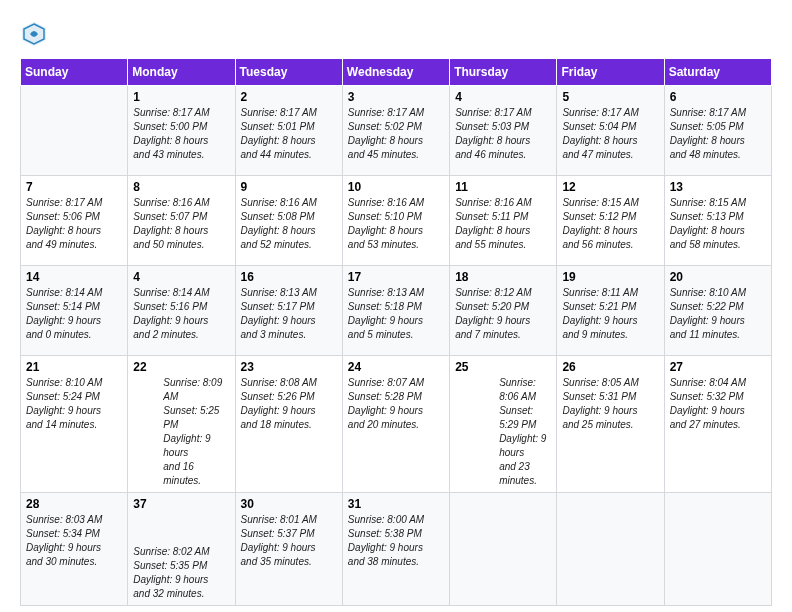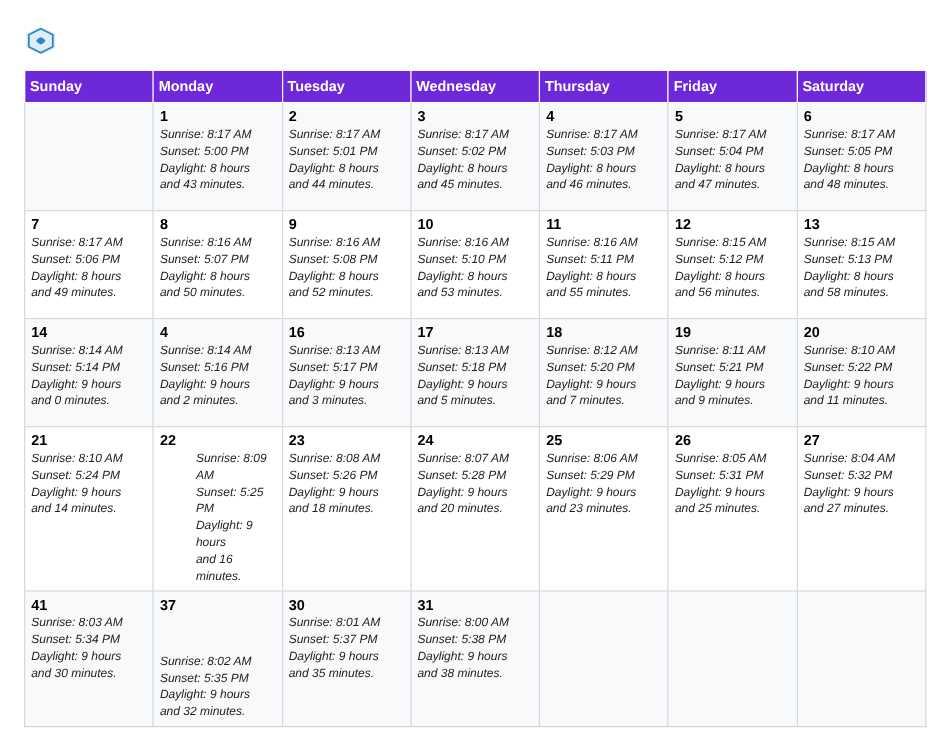--- a/index.html
+++ b/index.html
@@ -287,21 +287,21 @@
         </td>
         <td>
           <span class="day-num">24</span>
           <div class="day-info" style="white-space: pre-line;">Sunrise: 8:07 AM
 Sunset: 5:28 PM
 Daylight: 9 hours
 and 20 minutes.</div>
         </td>
         <td>
           <span class="day-num">25</span>
-          <div class="day-info" style="white-space: pre-line;">Sunrise: 8:06 AM
+          <div class="day-info" style="white-space: pre-line; margin-left: 44px;">Sunrise: 8:06 AM
 Sunset: 5:29 PM
 Daylight: 9 hours
 and 23 minutes.</div>
         </td>
         <td>
           <span class="day-num">26</span>
           <div class="day-info" style="white-space: pre-line;">Sunrise: 8:05 AM
 Sunset: 5:31 PM
 Daylight: 9 hours
 and 25 minutes.</div>
@@ -309,21 +309,21 @@
         <td>
           <span class="day-num">27</span>
           <div class="day-info" style="white-space: pre-line;">Sunrise: 8:04 AM
 Sunset: 5:32 PM
 Daylight: 9 hours
 and 27 minutes.</div>
         </td>
       </tr>
       <tr>
         <td>
-          <span class="day-num">41</span>
+          <span class="day-num">28</span>
           <div class="day-info" style="white-space: pre-line;">Sunrise: 8:03 AM
 Sunset: 5:34 PM
 Daylight: 9 hours
 and 30 minutes.</div>
         </td>
         <td>
           <span class="day-num">37</span>
           <div class="day-info" style="white-space: pre-line; margin-top: 34px;">Sunrise: 8:02 AM
 Sunset: 5:35 PM
 Daylight: 9 hours

